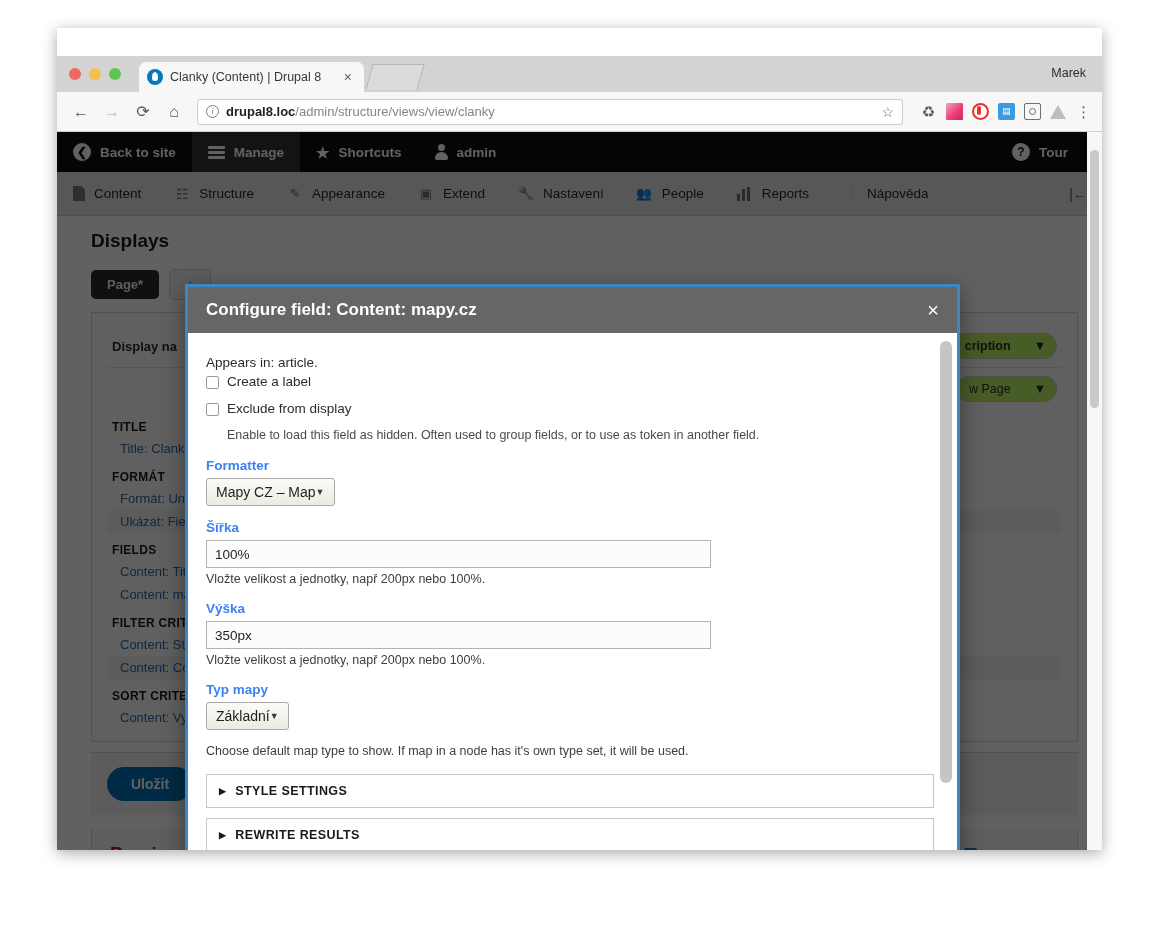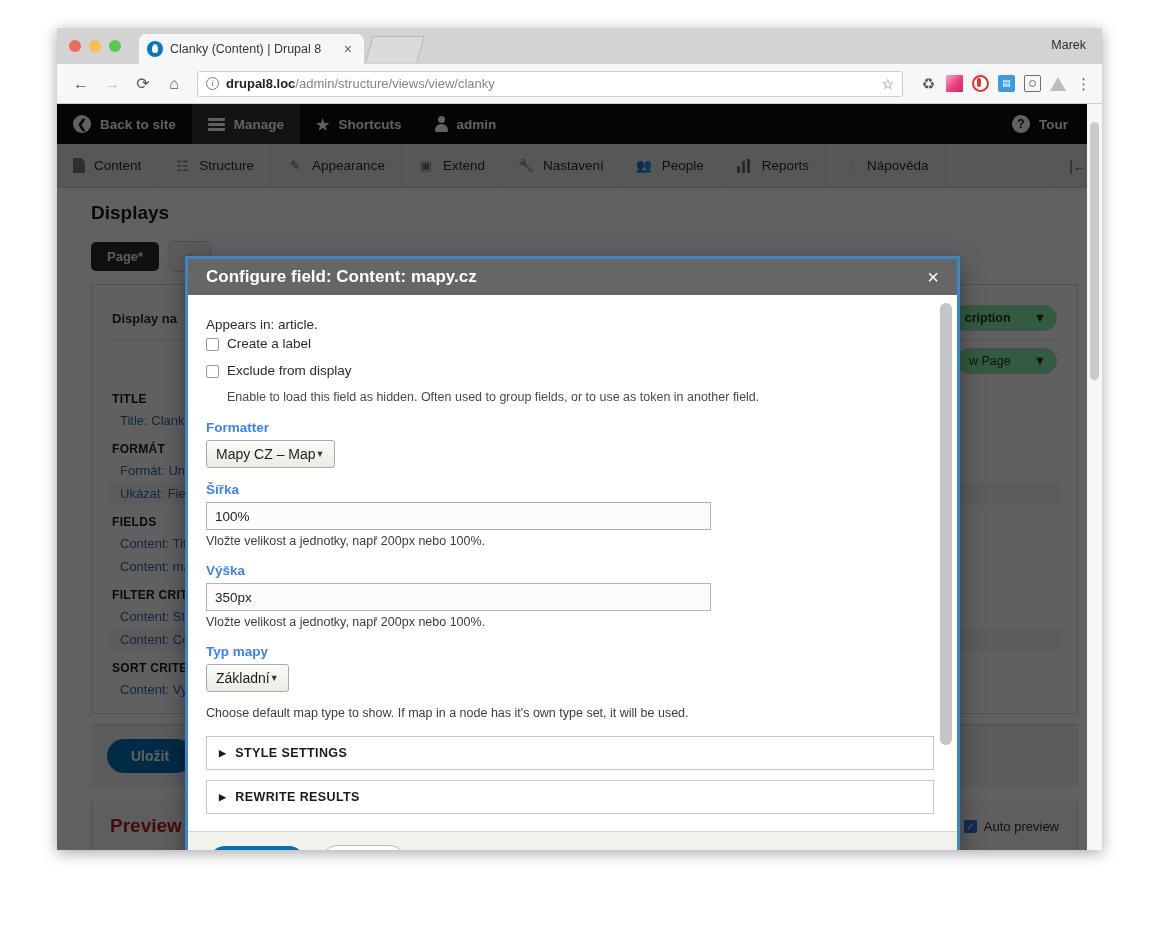--- a/index.html
+++ b/index.html
@@ -18,20 +18,21 @@
     background: #ffffff;
     box-shadow: 0 3px 14px rgba(0,0,0,.35);
     overflow: hidden;
   }
 
   
   #tab-strip {
     height: 36px;
     background: #d4d3d4;
     position: relative;
+    margin-top: 28px;
   }
   #traffic-lights {
     position: absolute; left: 12px; top: 12px;
     display: flex; gap: 8px;
   }
   .light { width: 12px; height: 12px; border-radius: 50%; }
   .light.red { background: #ec6a5f; }
   .light.yellow { background: #f5bf4f; }
   .light.green { background: #61c554; }
 
@@ -260,21 +261,21 @@
     letter-spacing: .3px; margin: 10px 0 3px; padding-left: 4px;
   }
   .col-link {
     font-size: 13px; color: #2d6ca8; padding: 4px 4px 4px 12px;
     cursor: pointer;
   }
   .col-link.alt { background: #f1f1f1; }
   .pill-btn {
     display:inline-flex; align-items:center;
     border: 1px solid #c9c9c9; border-radius: 15px;
-    background: #86efac; font-size: 12.5px; color:#2d2d2d;
+    background: #bef264; font-size: 12.5px; color:#2d2d2d;
     overflow: hidden; cursor: pointer;
   }
   .pill-btn span.lbl { padding: 5px 12px; }
   .pill-btn span.arr { padding: 5px 10px; border-left: 1px solid #c9c9c9; }
   #save-row {
     border-top: 1px solid #d6d6d6;
     background: #f1f1f1;
     padding: 14px 16px;
     margin-top: 10px;
   }
@@ -320,21 +321,21 @@
     position: absolute;
     left: 128px; top: 152px;
     width: 775px; height: 642px;
     background: #ffffff;
     border: 3px solid #3d86c6;
     z-index: 40;
     display: flex; flex-direction: column;
     box-shadow: 0 6px 22px rgba(0,0,0,.4);
   }
   #modal-header {
-    height: 36px; background: #666666;
+    height: 46px; background: #666666;
     color: #ffffff;
     display: flex; align-items: center;
     padding: 16px 18px;
     flex: none;
   }
   #modal-title {
     font-size: 17px; font-weight: bold;
     white-space: nowrap;
   }
   #modal-close {

